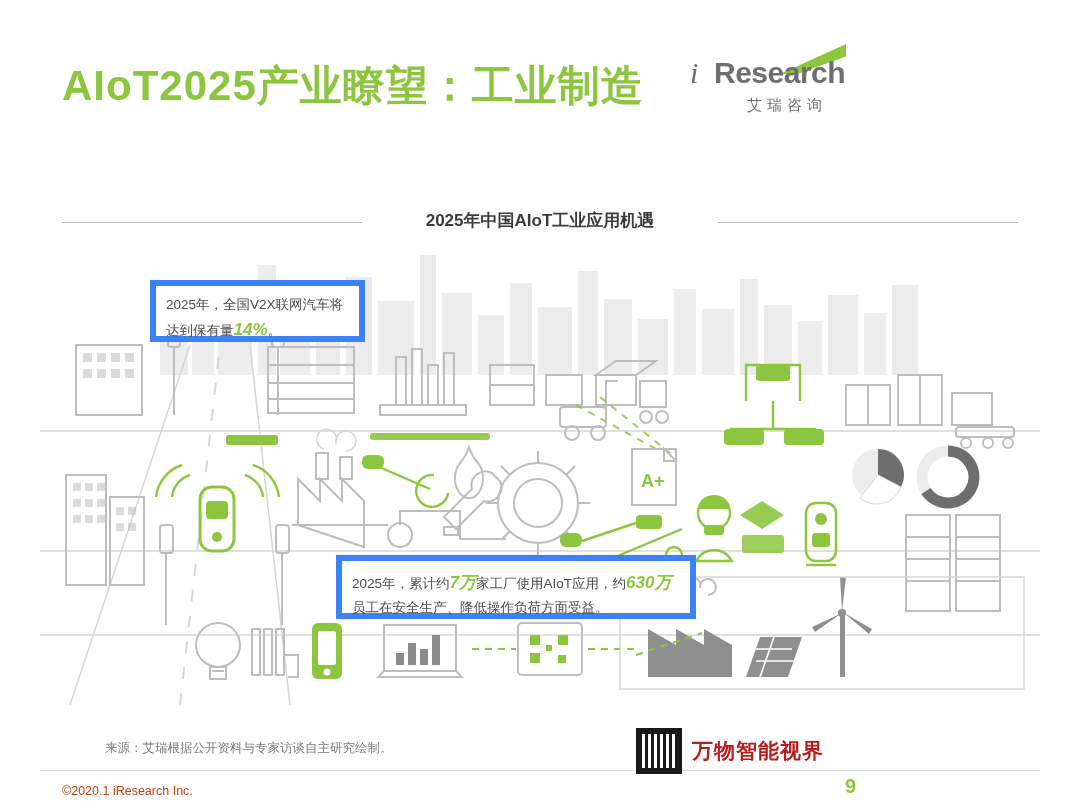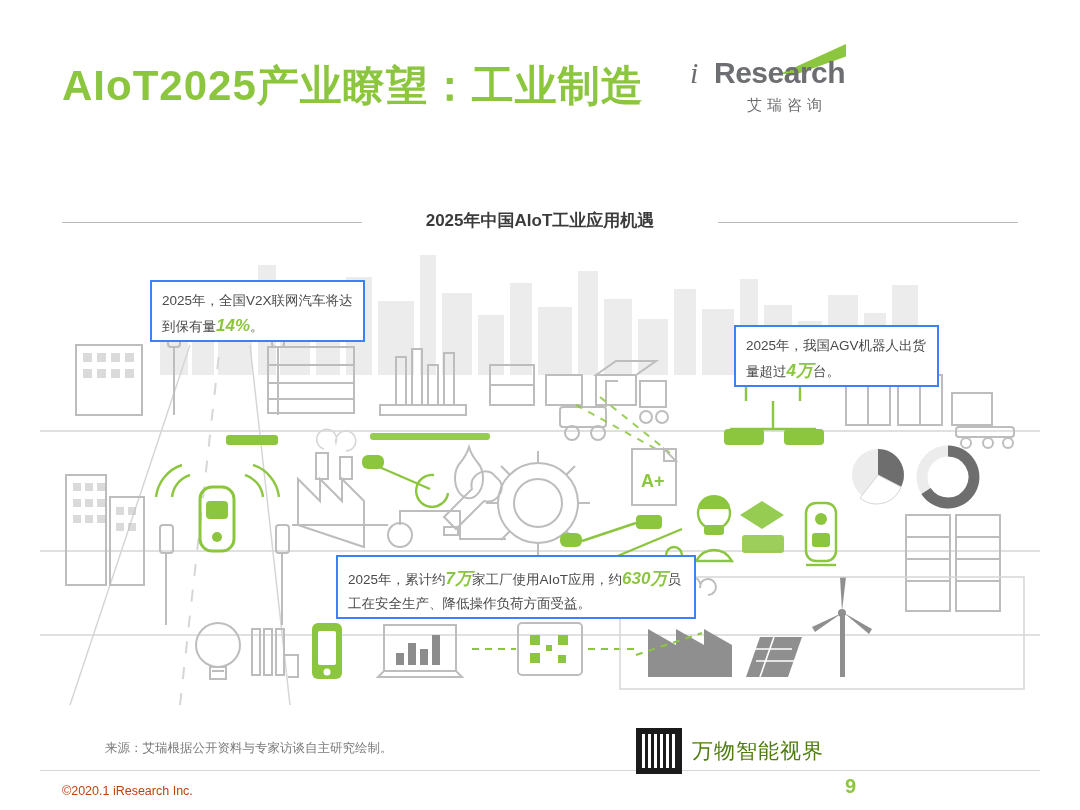--- a/index.html
+++ b/index.html
@@ -63,21 +63,21 @@
   }
   
   .art{
     position:absolute;left:40px;top:225px;width:1000px;height:480px;
   }
   
   .skyline{position:absolute;left:0;top:10px;width:1000px;height:140px;}
   
   .callout{
     position:absolute;
-    border:2px solid #3b82f6;
+    border:6px solid #3b82f6;
     background:#ffffff;
     color:#4a4a4a;
     font-size:13.5px;
     line-height:1.65;
     padding:8px 10px;
     box-sizing:border-box;
     z-index:20;
   }
   .callout b{
     color:#8cc63f;font-weight:bold;font-size:17px;
@@ -114,21 +114,21 @@
     width:46px;height:46px;background:#1a1a1a;
     position:relative;
   }
   .wechat .qr:after{
     content:"";position:absolute;left:6px;top:6px;width:34px;height:34px;
     background:
       repeating-linear-gradient(90deg,#fff 0 3px,#1a1a1a 3px 6px),
       repeating-linear-gradient(0deg,rgba(255,255,255,0.35) 0 3px,transparent 3px 6px);
   }
   .wechat .wtext{
-    font-size:21px;color:#4d7c0f;font-weight:normal;letter-spacing:1px;
+    font-size:21px;color:#b91c1c;font-weight:bold;letter-spacing:1px;
   }
 </style>
 </head>
 <body>
 
 <div class="slide">
 
   <div class="title-main">AIoT2025产业瞭望：工业制造</div>
 
   <div class="logo">
@@ -484,23 +484,20 @@
         <circle cx="781" cy="294" r="6" fill="#8cc63f"></circle>
         <rect x="772" y="308" width="18" height="14" rx="3" fill="#8cc63f"></rect>
         <path class="grn" d="M766 340 l30 0"></path>
       </g>
     </svg>
 
     <div class="callout" id="callout-v2x">
       <span>2025年，全国V2X联网汽车将达到保有量</span><b>14%</b><span>。</span>
     </div>
 
-    <div class="callout" id="callout-agv">
-      <span>2025年，我国AGV机器人出货量超过</span><b>4万</b><span>台。</span>
-    </div>
 
     <div class="callout" id="callout-factory">
       <span>2025年，累计约</span><b>7万</b><span>家工厂使用AIoT应用，约</span><b>630万</b><span>员工在安全生产、降低操作负荷方面受益。</span>
     </div>
   </div>
 
   <div class="source">来源：艾瑞根据公开资料与专家访谈自主研究绘制。</div>
   <div class="footer-rule"></div>
   <div class="copyright">©2020.1 iResearch Inc.</div>
   <div class="pagenum">9</div>

